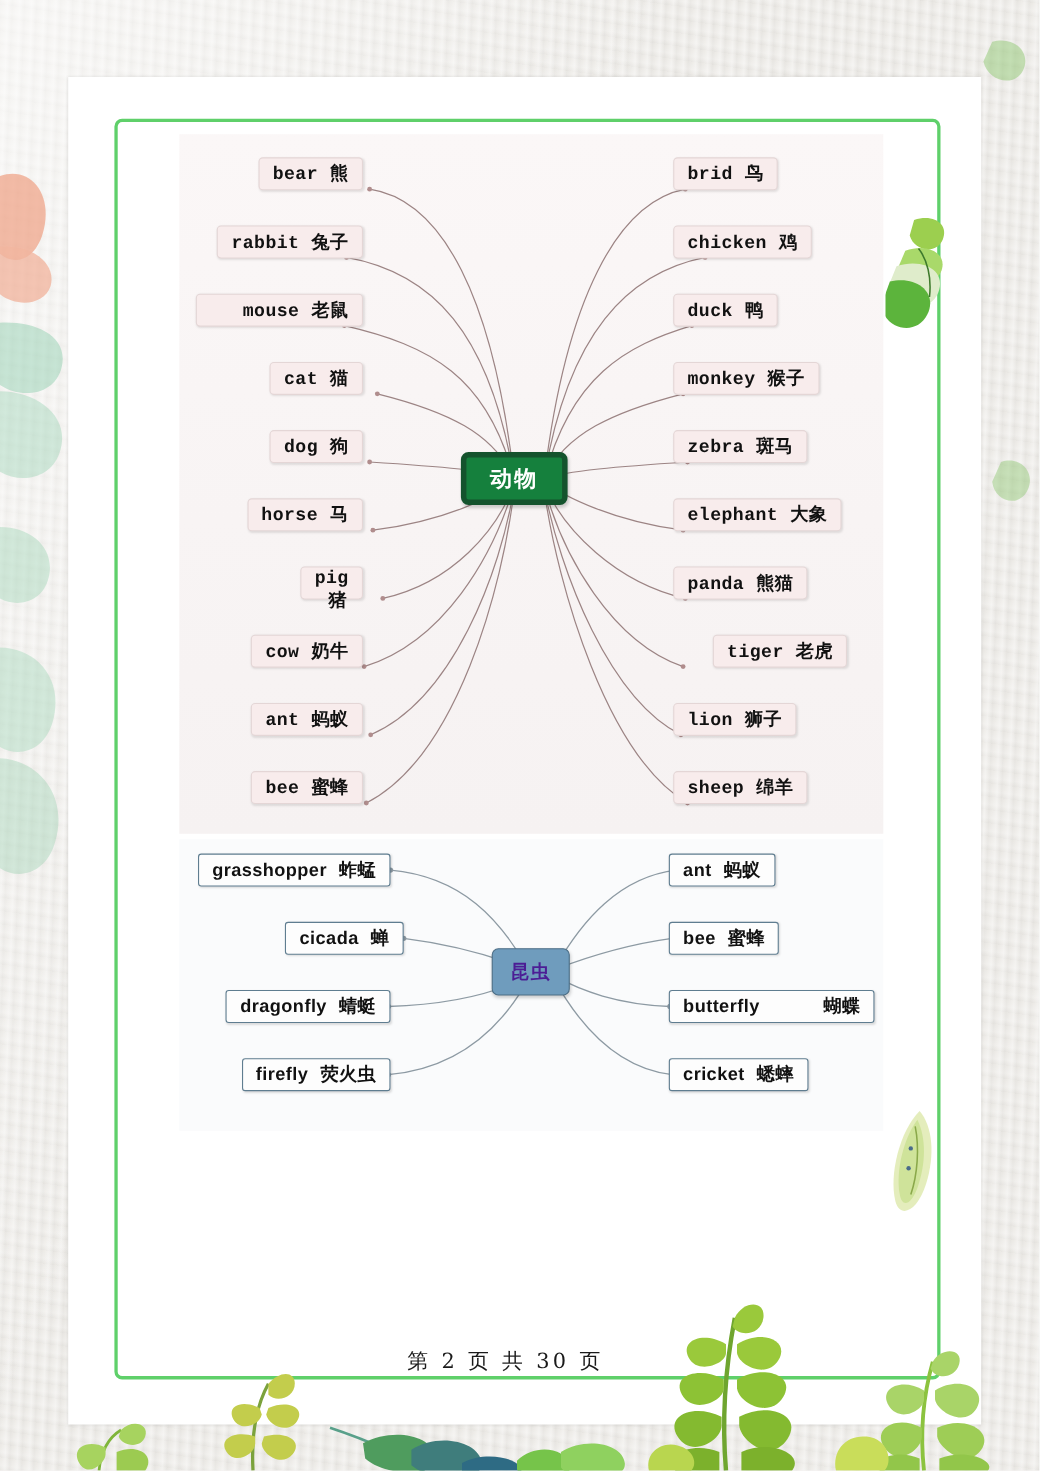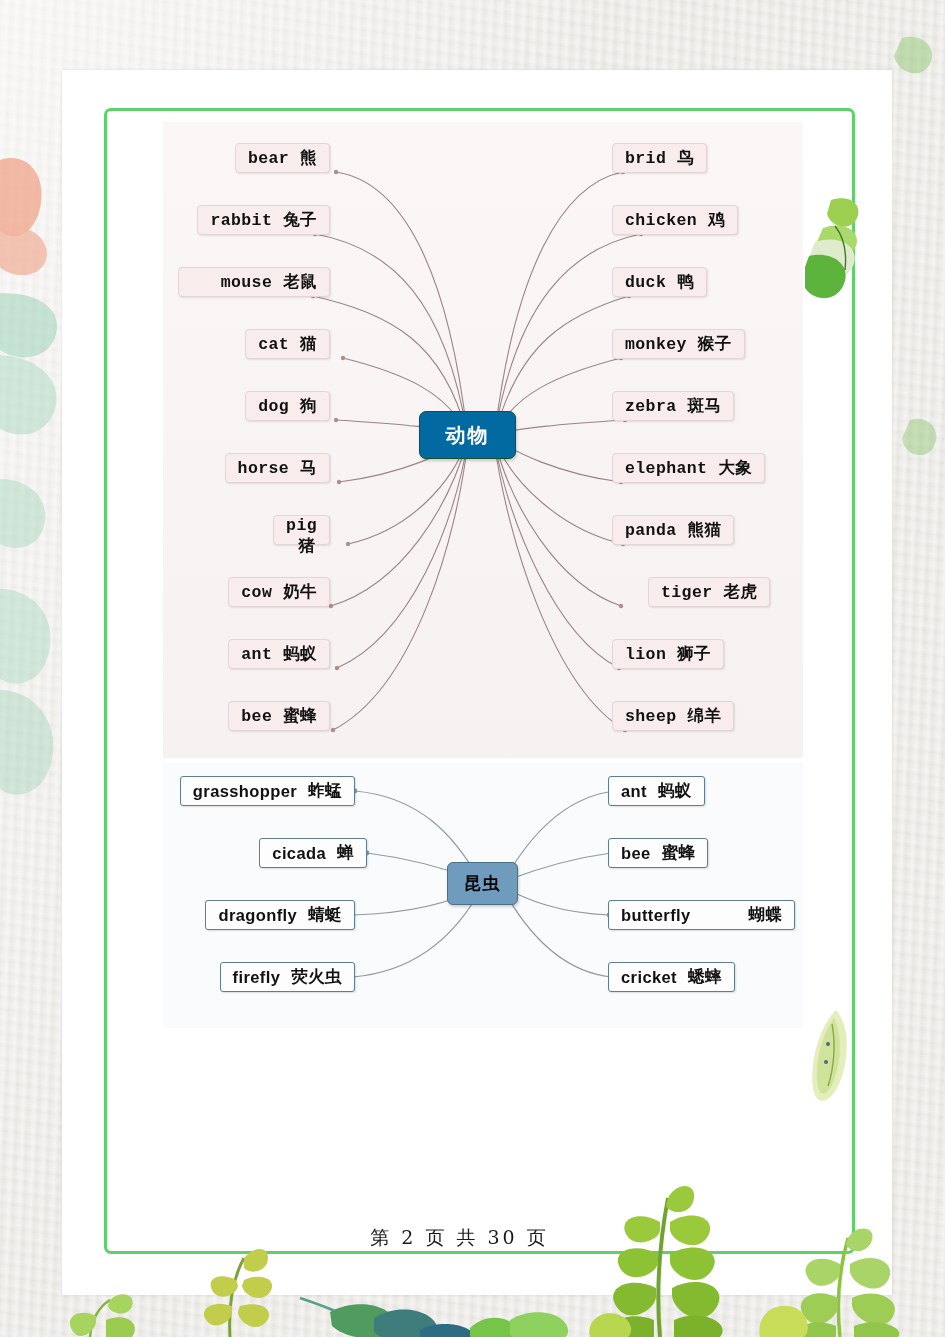--- a/index.html
+++ b/index.html
@@ -98,38 +98,38 @@
     box-shadow: 1px 1px 2px rgba(0,0,0,0.13);
   }
 
   .animal-leaf .en, .insect-leaf .en { font-weight: bold; }
   .animal-leaf .cn, .insect-leaf .cn { font-weight: bold; margin-left: 11px; }
 
   
   #animal-center {
     left: 419px; top: 411px;
     width: 97px; height: 48px;
-    background: #0369a1;
-    border: 1px solid #14532d;
+    background: #15803d;
+    border: 5px solid #14532d;
     border-radius: 7px;
     justify-content: center;
     color: #ffffff;
     font-size: 20px;
     letter-spacing: 2px;
     box-shadow: 1px 2px 3px rgba(0,0,0,0.18);
   }
 
   #insect-center {
     left: 447px; top: 862px;
     width: 71px; height: 43px;
     background: #6f9cbd;
     border: 1.6px solid #4c6e86;
     border-radius: 6px;
     justify-content: center;
-    color: #000000;
+    color: #4c1d95;
     font-size: 17px;
     letter-spacing: 1.5px;
     box-shadow: 1px 2px 3px rgba(0,0,0,0.18);
   }
 
   
   #footer {
     position: absolute;
     left: 0; top: 1225px;
     width: 919px;

